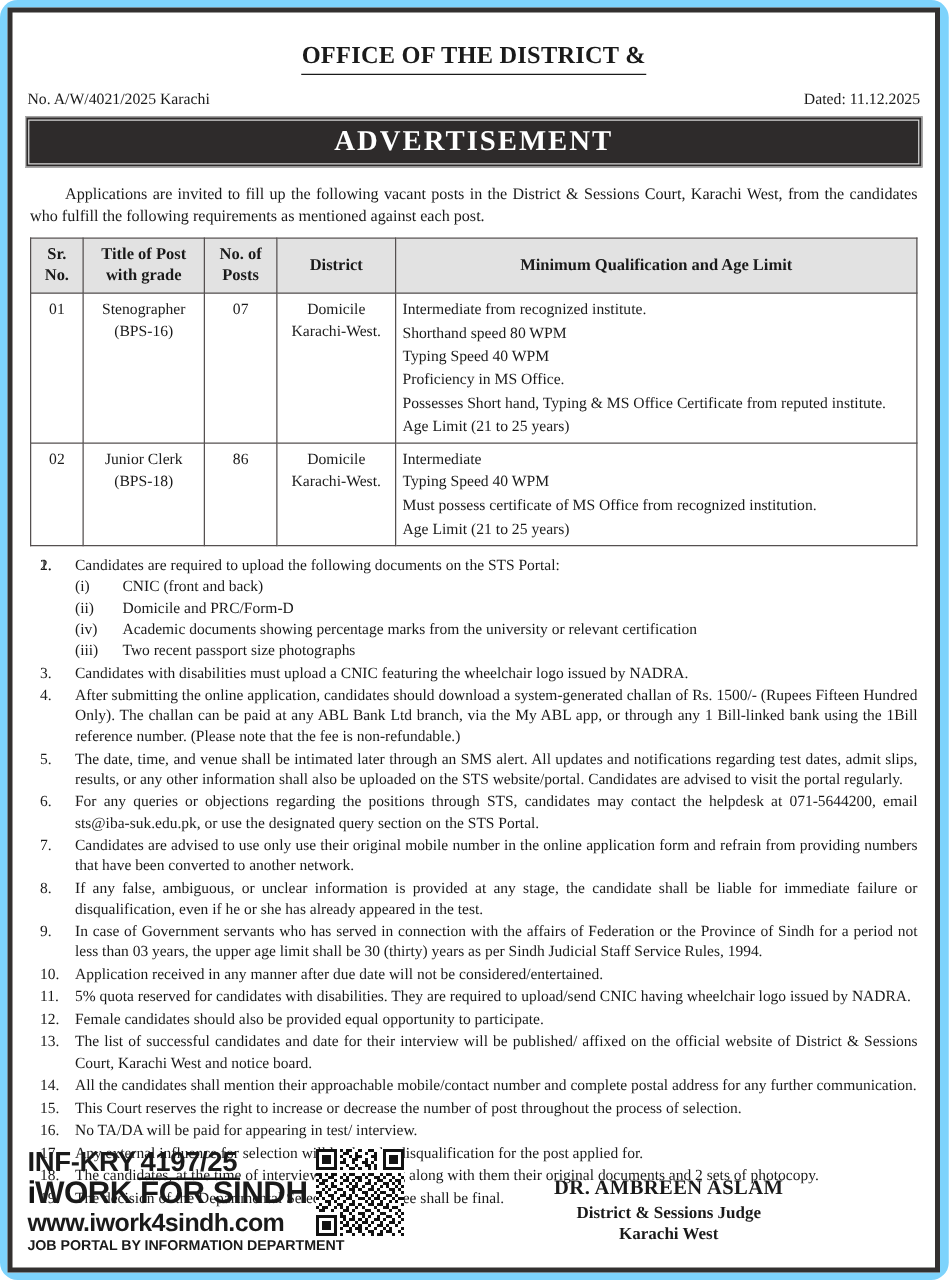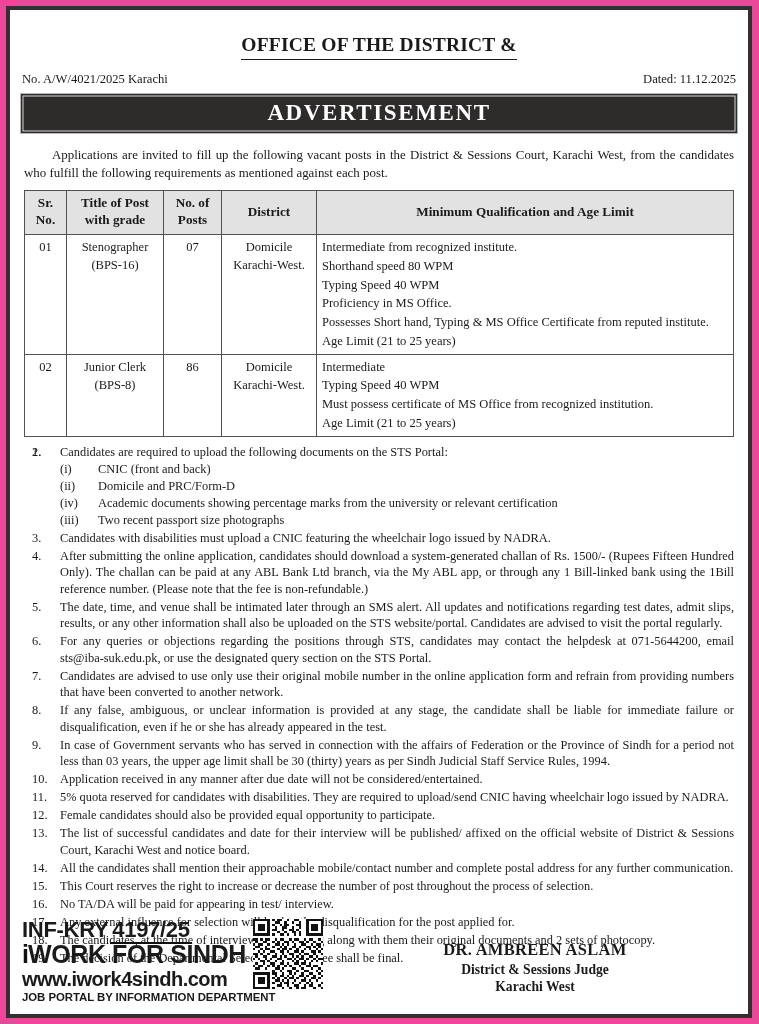--- a/index.html
+++ b/index.html
@@ -15,21 +15,22 @@
     color: #1a1a1a;
     overflow: hidden;
   }
 
   .page {
     position: relative;
     width: 759px;
     height: 1024px;
     box-sizing: border-box;
     padding: 6px 7px 6px 6px;
-    background: #ec4899;
+    background: #7dd3fc;
+    border-radius: 14px;
   }
 
   
   .frame {
     position: relative;
     box-sizing: border-box;
     width: 100%;
     height: 100%;
     border: 4px solid #33302f;
     background: #ffffff;
@@ -319,21 +320,21 @@
             <div>Typing Speed 40 WPM</div>
             <div>Proficiency in MS Office.</div>
             <div>Possesses Short hand, Typing &amp; MS Office Certificate from reputed institute.</div>
             <div>Age Limit (21 to 25 years)</div>
           </td>
         </tr>
         <tr>
           <td class="c-center">02</td>
           <td class="c-center">
             <span>Junior Clerk</span><br>
-            <span>(BPS-8)</span>
+            <span>(BPS-18)</span>
           </td>
           <td class="c-center">86</td>
           <td class="c-center">
             <span>Domicile</span><br>
             <span>Karachi-West.</span>
           </td>
           <td class="c-qual">
             <div>Intermediate</div>
             <div>Typing Speed 40 WPM</div>
             <div>Must possess certificate of MS Office from recognized institution.</div>

